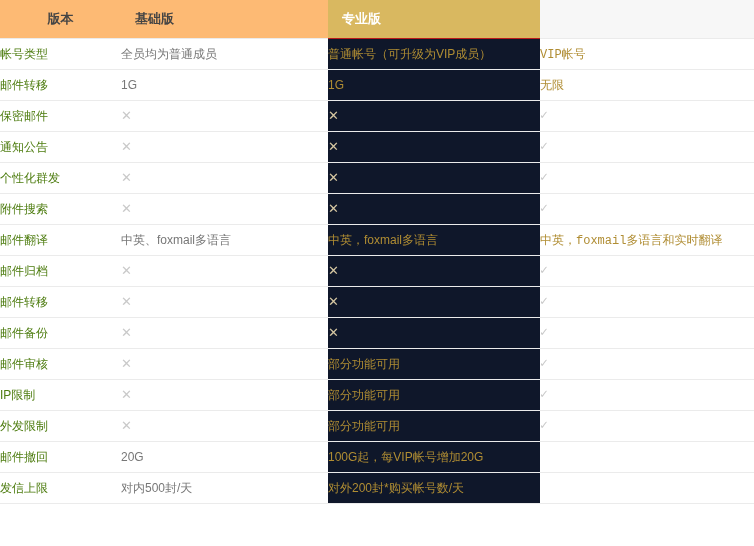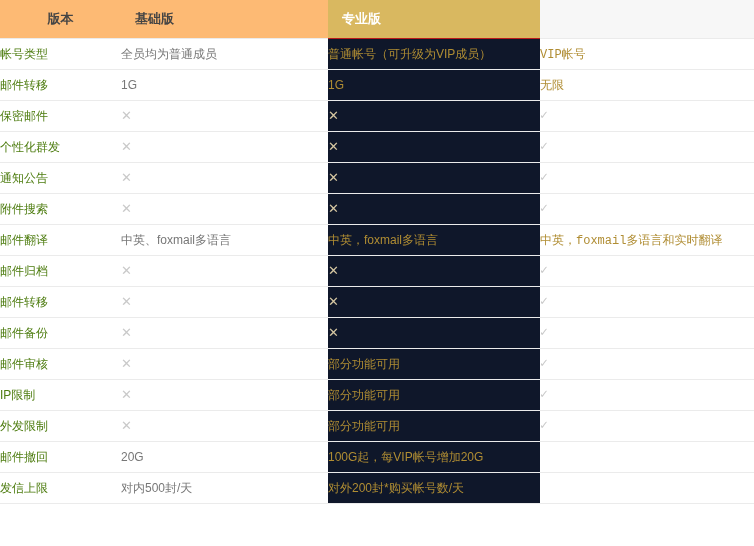--- a/index.html
+++ b/index.html
@@ -154,35 +154,35 @@
         </td>
         <td class="c-pro">
           <span class="cell-inner"><span class="mark-x">✕</span></span>
         </td>
         <td class="c-vip">
           <span class="cell-inner"><span class="mark-v">✓</span></span>
         </td>
       </tr>
       <tr>
         <td class="c-label">
+          <span class="cell-inner">通知公告</span>
+        </td>
+        <td class="c-basic">
+          <span class="cell-inner"><span class="mark-x">✕</span></span>
+        </td>
+        <td class="c-pro">
+          <span class="cell-inner"><span class="mark-x">✕</span></span>
+        </td>
+        <td class="c-vip">
+          <span class="cell-inner"><span class="mark-v">✓</span></span>
+        </td>
+      </tr>
+      <tr>
+        <td class="c-label">
           <span class="cell-inner">个性化群发</span>
-        </td>
-        <td class="c-basic">
-          <span class="cell-inner"><span class="mark-x">✕</span></span>
-        </td>
-        <td class="c-pro">
-          <span class="cell-inner"><span class="mark-x">✕</span></span>
-        </td>
-        <td class="c-vip">
-          <span class="cell-inner"><span class="mark-v">✓</span></span>
-        </td>
-      </tr>
-      <tr>
-        <td class="c-label">
-          <span class="cell-inner">通知公告</span>
         </td>
         <td class="c-basic">
           <span class="cell-inner"><span class="mark-x">✕</span></span>
         </td>
         <td class="c-pro">
           <span class="cell-inner"><span class="mark-x">✕</span></span>
         </td>
         <td class="c-vip">
           <span class="cell-inner"><span class="mark-v">✓</span></span>
         </td>

